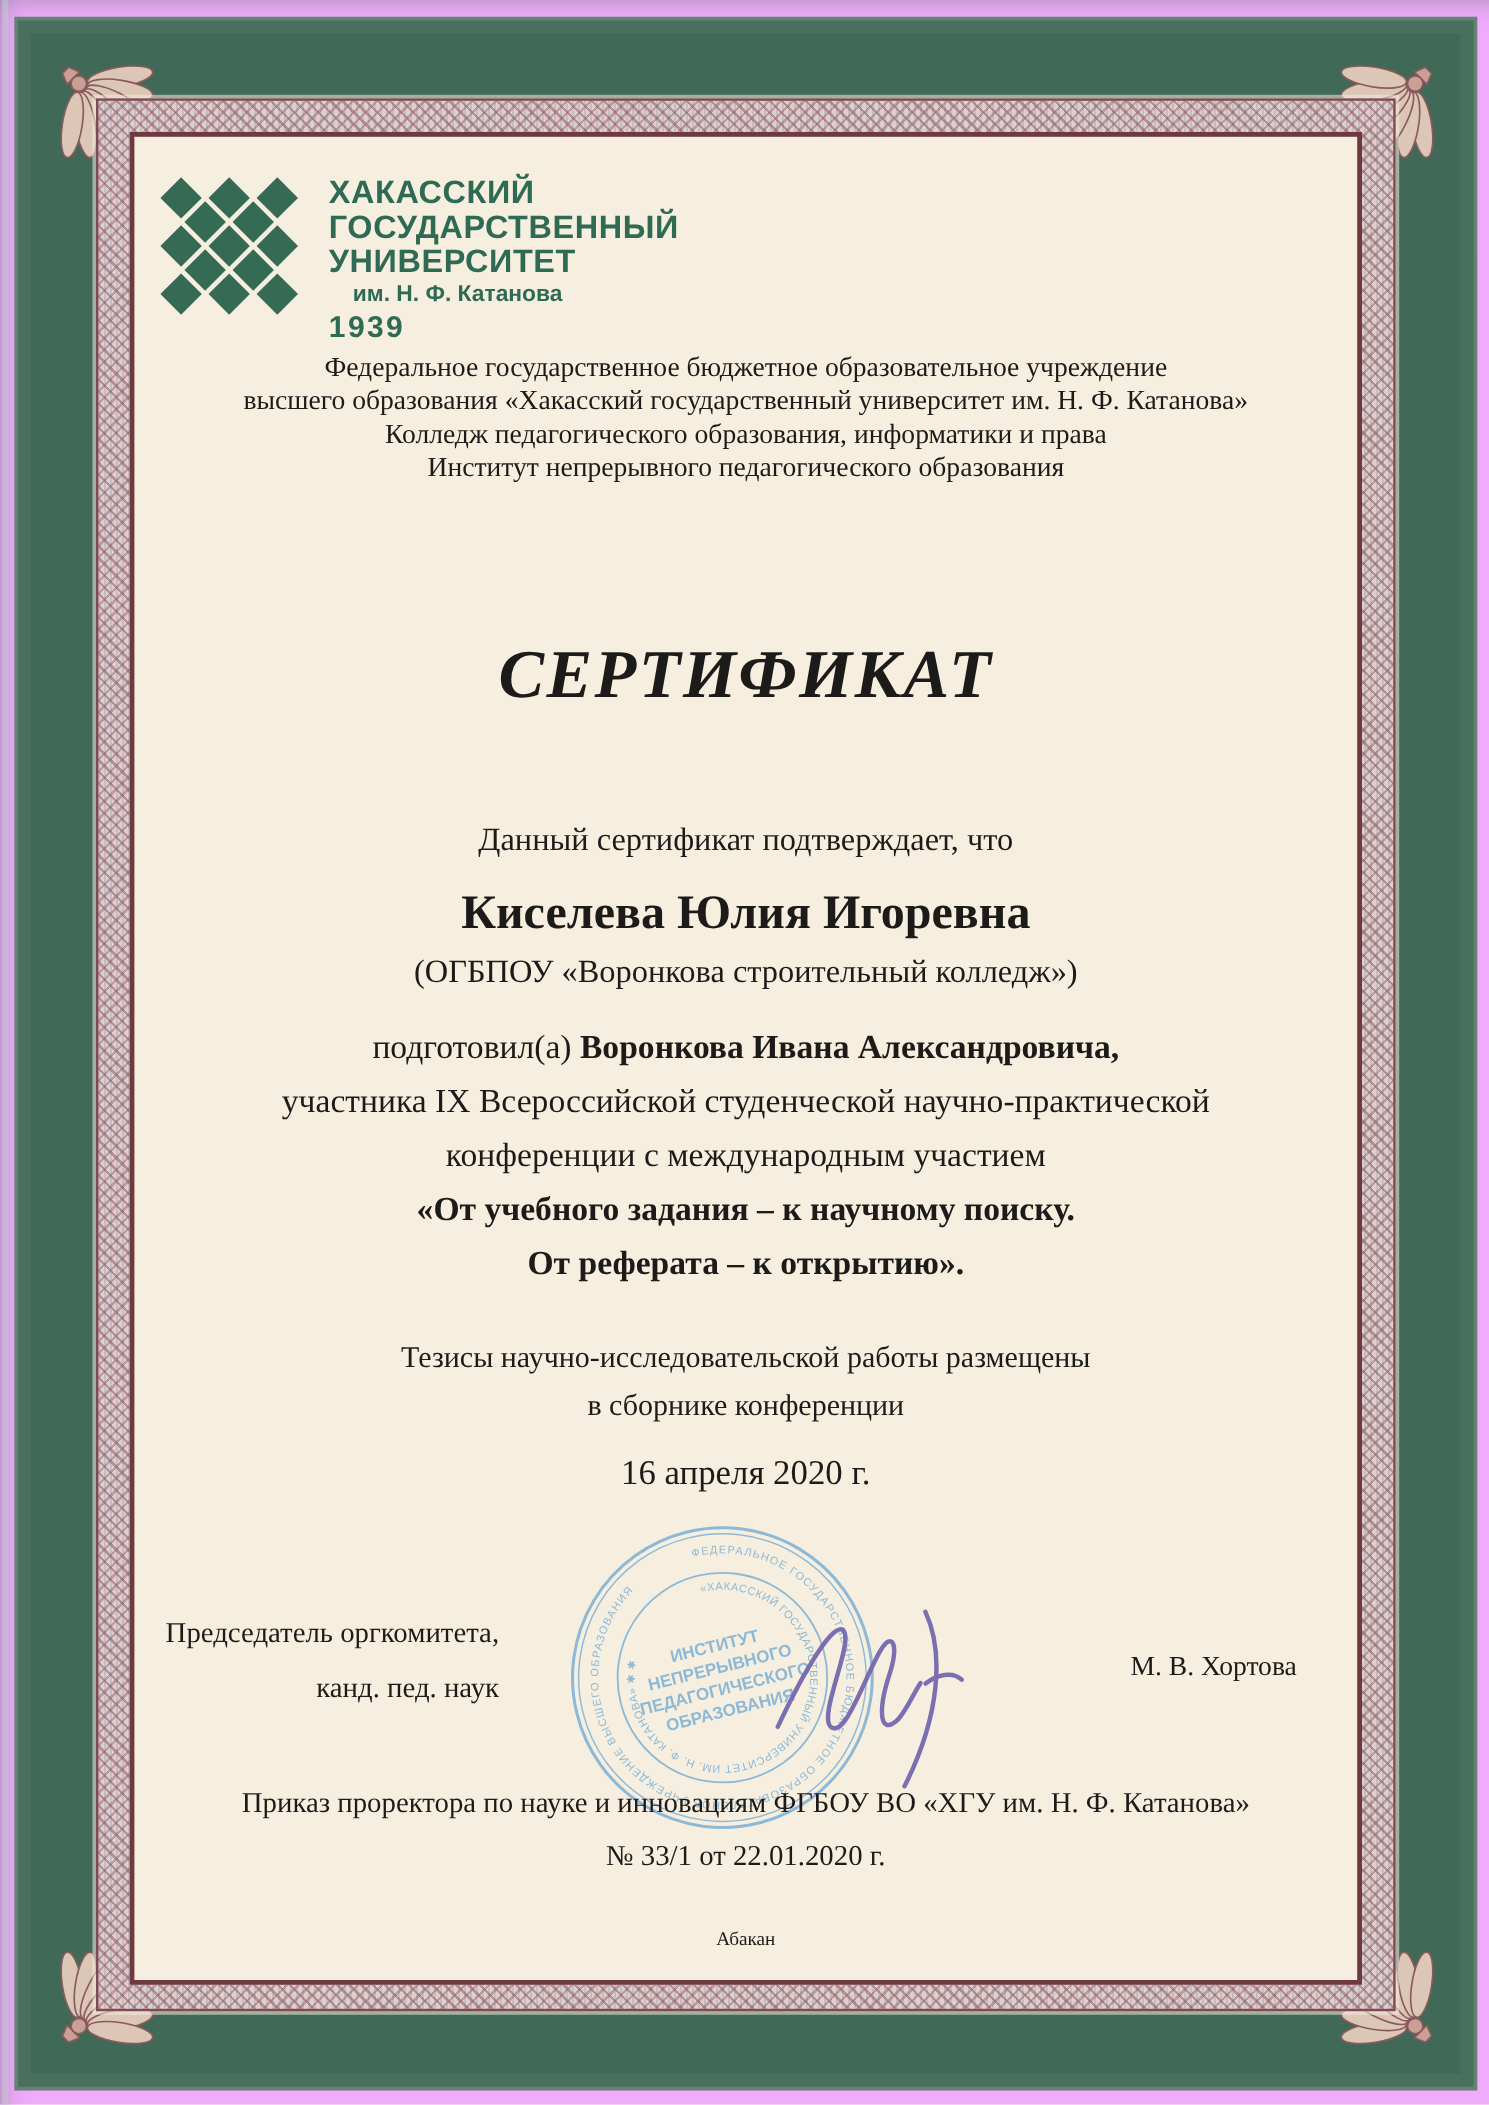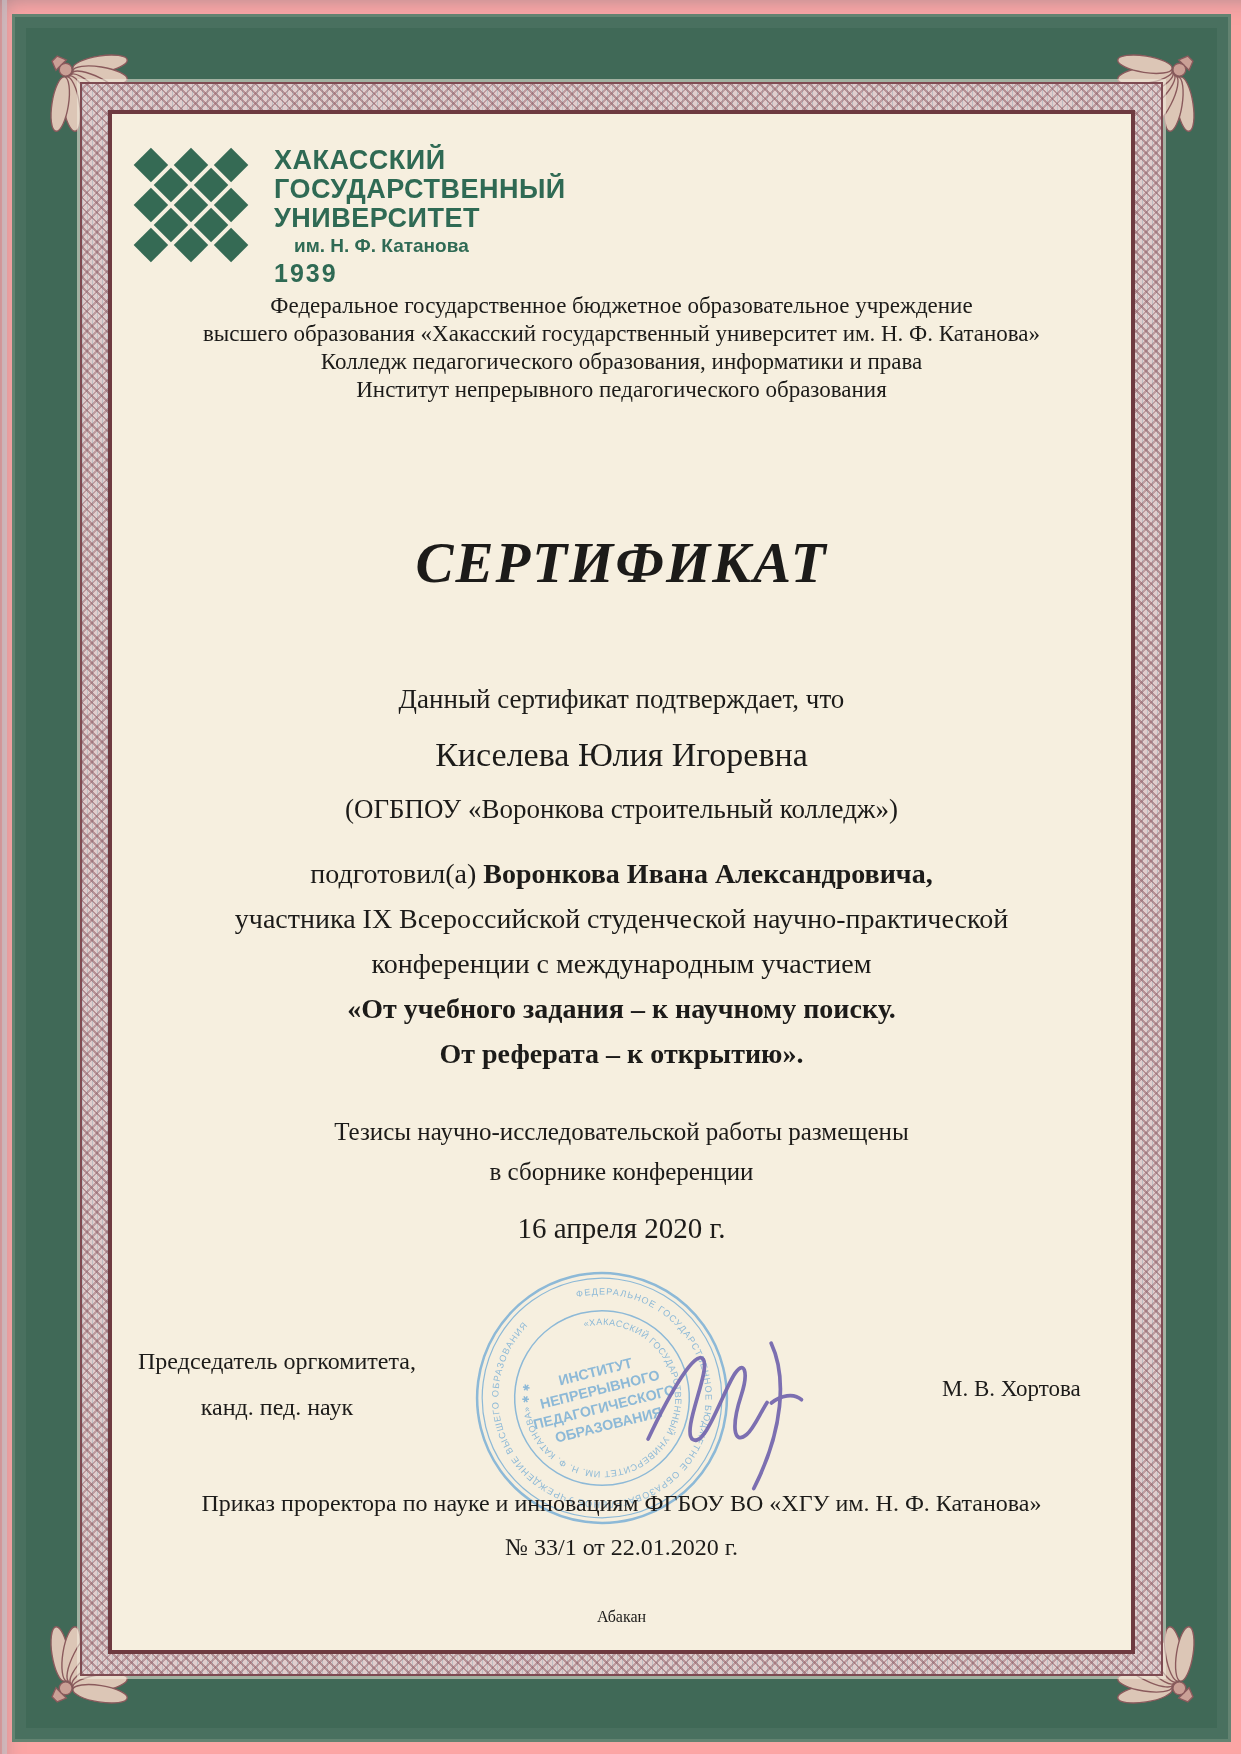--- a/index.html
+++ b/index.html
@@ -1,16 +1,16 @@
 <!DOCTYPE html>
 <html><head>
 <meta charset="utf-8">
 <style>
   html,body{margin:0;padding:0;background:#ffffff;}
-  .page{position:relative;width:1241px;height:1754px;background:#fca5a5;overflow:hidden;
+  .page{position:relative;width:1241px;height:1754px;background:#f0abfc;overflow:hidden;
         box-shadow:inset 14px 12px 22px -14px rgba(110,116,124,.65);}
   .scan-edge{position:absolute;left:2px;top:0;width:5px;height:100%;background:#c3cad0;opacity:.55;}
 
   
   .green-band{position:absolute;left:12px;top:14px;right:10px;bottom:12px;background:#406957;
         box-shadow:inset 0 0 0 3px rgba(235,230,210,.16), inset 0 0 0 14px rgba(255,255,255,.05);}
   .guilloche{position:absolute;left:80px;top:82px;right:78px;bottom:78px;background-color:#e0cdcd;
         background-image:
           repeating-linear-gradient(45deg, rgba(146,96,104,.55) 0 2px, rgba(0,0,0,0) 2px 7px),
           repeating-linear-gradient(-45deg, rgba(146,96,104,.45) 0 2px, rgba(0,0,0,0) 2px 7px),
@@ -32,27 +32,27 @@
   .logo-line{font-size:27px;line-height:29px;letter-spacing:.5px;}
   .logo-sub{font-size:19px;line-height:22px;margin-top:2px;margin-left:20px;}
   .logo-year{font-size:25px;line-height:27px;letter-spacing:2px;margin-top:3px;}
 
   
   .ctext{position:absolute;left:120px;right:118px;text-align:center;color:#1c1b19;
         font-family:"Liberation Serif",serif;}
   .hline{font-size:23px;line-height:28px;}
   .title{top:530px;font-size:57px;font-weight:bold;font-style:italic;letter-spacing:2px;}
   .intro{top:684px;font-size:27px;}
-  .recipient{top:736px;font-size:34px;font-weight:normal;}
+  .recipient{top:736px;font-size:40px;font-weight:bold;}
   .org{top:794px;font-size:27px;}
   .bodyline{font-size:28px;}
   .bold{font-weight:bold;}
   .note{font-size:25px;}
   .date{top:1212px;font-size:29px;}
-  .sig-left{position:absolute;left:138px;top:1338px;text-align:center;
+  .sig-left{position:absolute;left:138px;top:1338px;text-align:right;
         font-family:"Liberation Serif",serif;font-size:24px;line-height:46px;color:#1c1b19;}
   .sig-name{position:absolute;left:942px;top:1376px;text-align:left;
         font-family:"Liberation Serif",serif;font-size:23px;color:#1c1b19;}
   .footer1{top:1490px;font-size:24px;}
   .footer2{top:1534px;font-size:24px;}
   .city{top:1608px;font-size:16px;}
 
   
   .stamp{position:absolute;left:470px;top:1266px;width:264px;height:264px;
         transform:rotate(-14deg);opacity:.88;}

